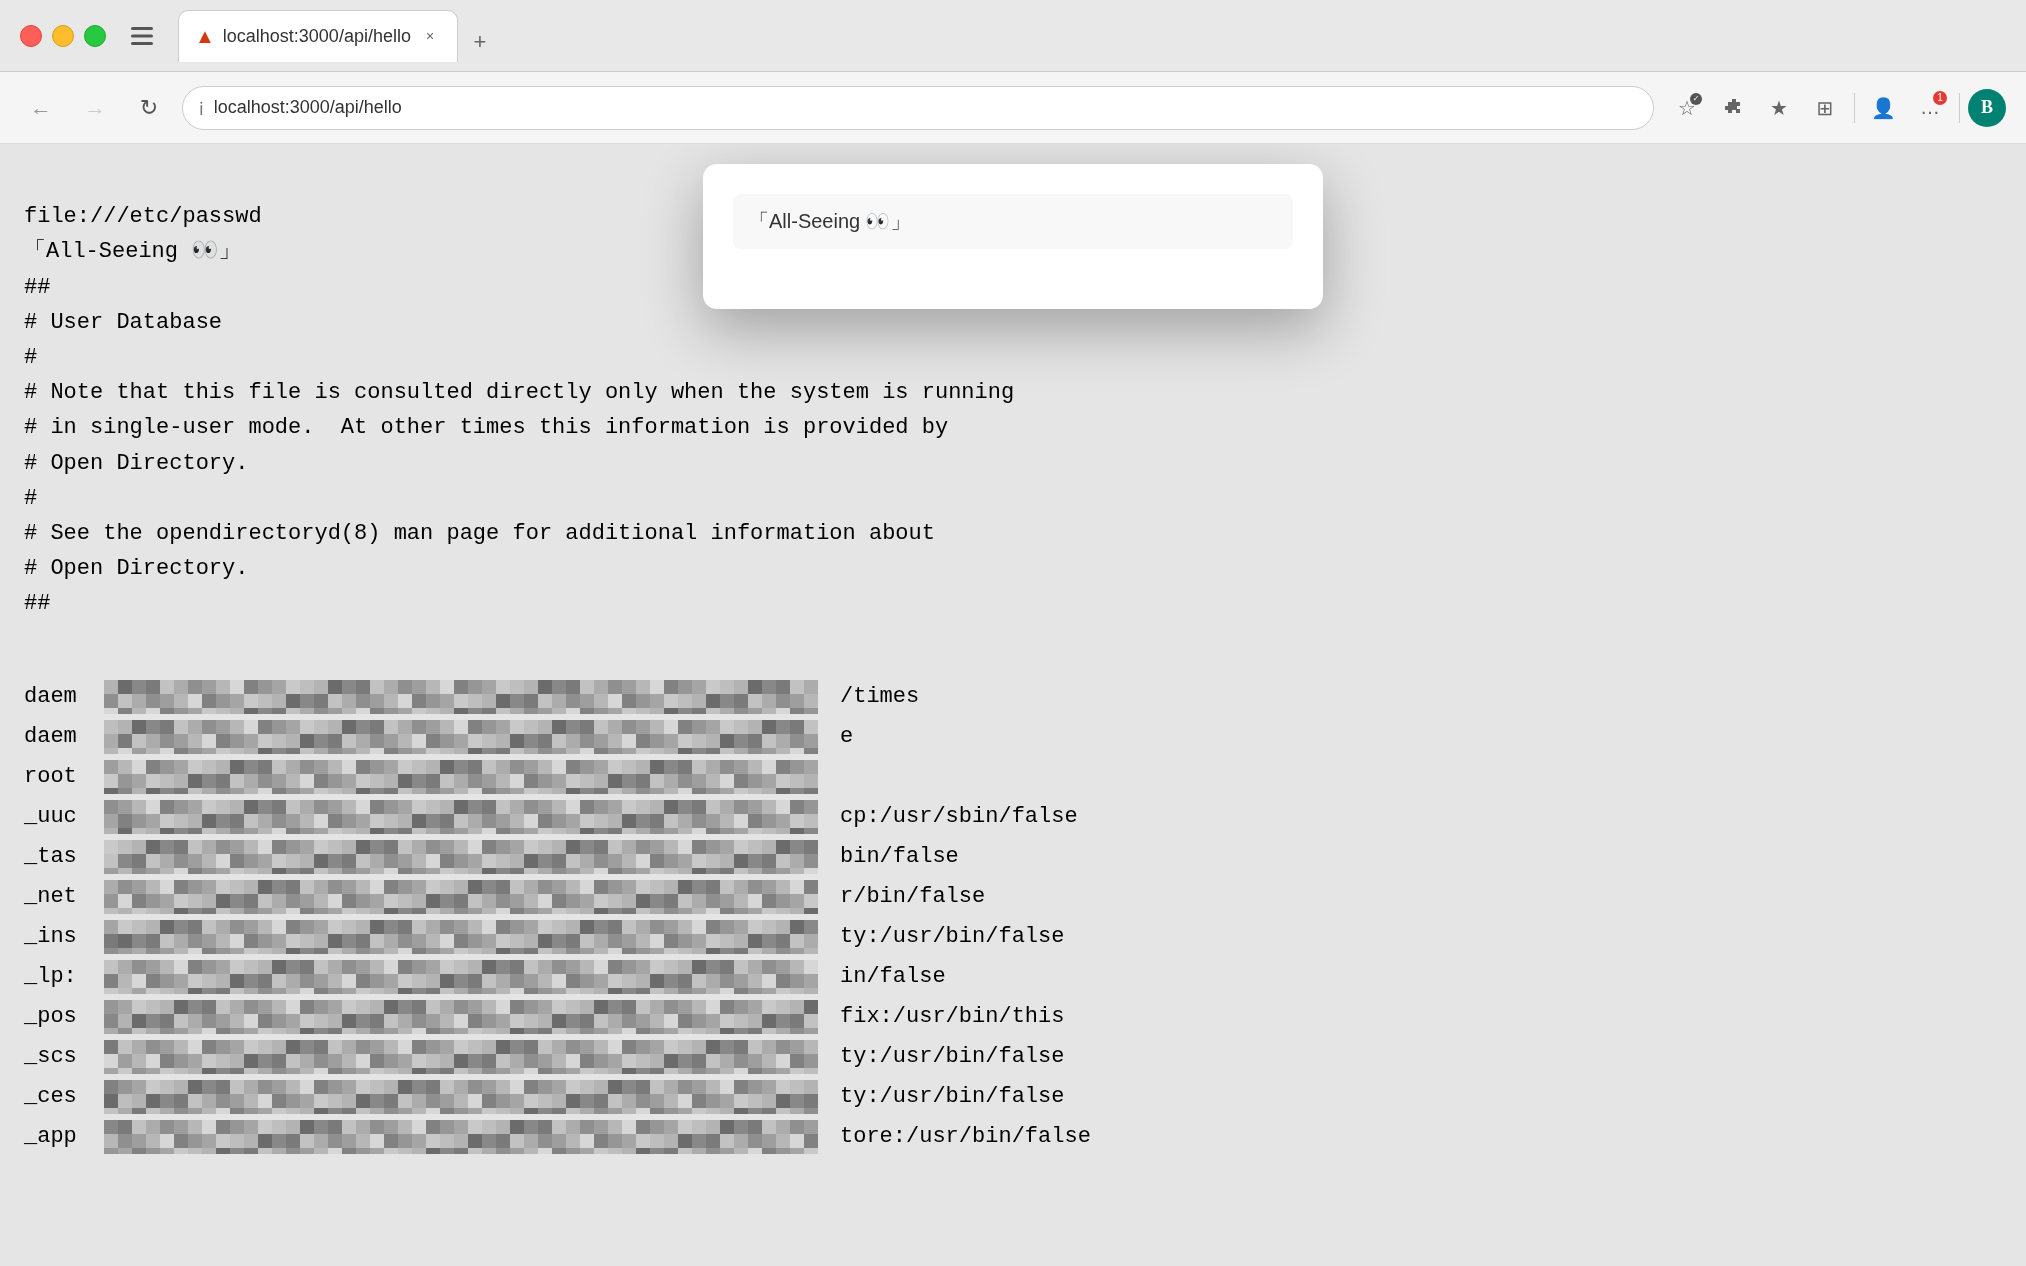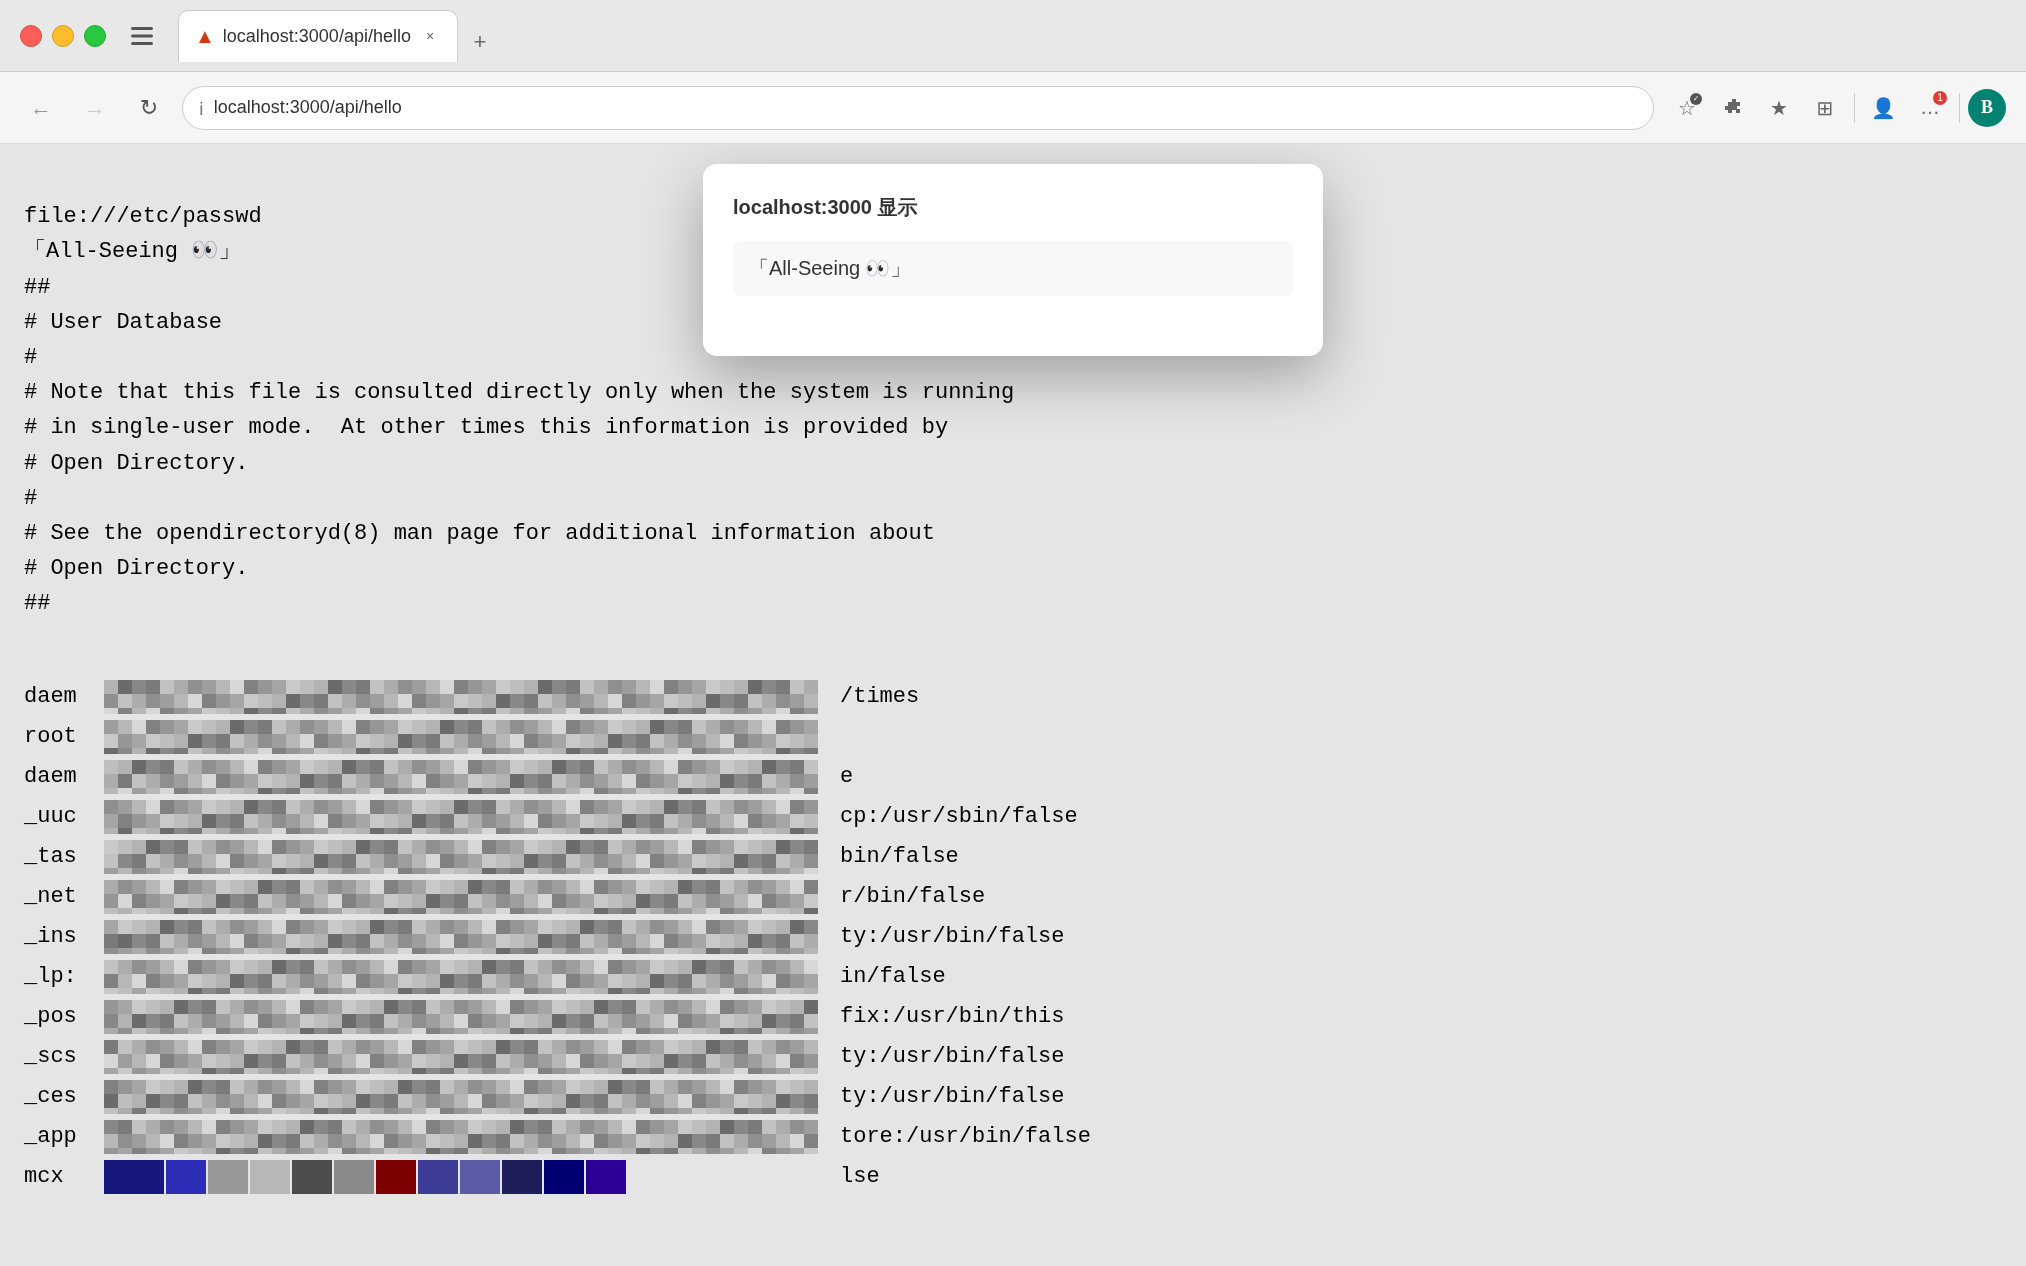--- a/index.html
+++ b/index.html
@@ -537,20 +537,179 @@
             <div style="width: 14px; height: 14px; background: rgb(160, 160, 160);"></div>
             <div style="width: 14px; height: 14px; background: rgb(176, 176, 176);"></div>
             <div style="width: 14px; height: 14px; background: rgb(204, 204, 204);"></div>
             <div style="width: 14px; height: 14px; background: rgb(240, 240, 240);"></div>
             <div style="width: 14px; height: 14px; background: rgb(144, 144, 144);"></div>
             <div style="width: 14px; height: 14px; background: rgb(168, 168, 168);"></div>
           </div>
           <span style="color: rgb(0, 0, 0); padding-left: 16px; white-space: nowrap;">/times</span>
         </div>
         <div style="display: flex; align-items: center; height: 40px; font-family: &quot;Courier New&quot;, monospace; font-size: 22px;">
+          <span style="min-width: 80px; color: rgb(0, 0, 0);">daem</span>
+          <div style="flex: 1 1 0%; max-width: 720px; height: 34px; display: flex; flex-wrap: wrap; gap: 0px; overflow: hidden;">
+            <div style="width: 14px; height: 14px; background: rgb(212, 212, 212);"></div>
+            <div style="width: 14px; height: 14px; background: rgb(200, 200, 200);"></div>
+            <div style="width: 14px; height: 14px; background: rgb(120, 120, 120);"></div>
+            <div style="width: 14px; height: 14px; background: rgb(152, 152, 152);"></div>
+            <div style="width: 14px; height: 14px; background: rgb(136, 136, 136);"></div>
+            <div style="width: 14px; height: 14px; background: rgb(216, 216, 216);"></div>
+            <div style="width: 14px; height: 14px; background: rgb(192, 192, 192);"></div>
+            <div style="width: 14px; height: 14px; background: rgb(160, 160, 160);"></div>
+            <div style="width: 14px; height: 14px; background: rgb(176, 176, 176);"></div>
+            <div style="width: 14px; height: 14px; background: rgb(204, 204, 204);"></div>
+            <div style="width: 14px; height: 14px; background: rgb(240, 240, 240);"></div>
+            <div style="width: 14px; height: 14px; background: rgb(144, 144, 144);"></div>
+            <div style="width: 14px; height: 14px; background: rgb(168, 168, 168);"></div>
+            <div style="width: 14px; height: 14px; background: rgb(184, 184, 184);"></div>
+            <div style="width: 14px; height: 14px; background: rgb(224, 224, 224);"></div>
+            <div style="width: 14px; height: 14px; background: rgb(212, 212, 212);"></div>
+            <div style="width: 14px; height: 14px; background: rgb(200, 200, 200);"></div>
+            <div style="width: 14px; height: 14px; background: rgb(120, 120, 120);"></div>
+            <div style="width: 14px; height: 14px; background: rgb(152, 152, 152);"></div>
+            <div style="width: 14px; height: 14px; background: rgb(136, 136, 136);"></div>
+            <div style="width: 14px; height: 14px; background: rgb(216, 216, 216);"></div>
+            <div style="width: 14px; height: 14px; background: rgb(192, 192, 192);"></div>
+            <div style="width: 14px; height: 14px; background: rgb(160, 160, 160);"></div>
+            <div style="width: 14px; height: 14px; background: rgb(176, 176, 176);"></div>
+            <div style="width: 14px; height: 14px; background: rgb(204, 204, 204);"></div>
+            <div style="width: 14px; height: 14px; background: rgb(240, 240, 240);"></div>
+            <div style="width: 14px; height: 14px; background: rgb(144, 144, 144);"></div>
+            <div style="width: 14px; height: 14px; background: rgb(168, 168, 168);"></div>
+            <div style="width: 14px; height: 14px; background: rgb(184, 184, 184);"></div>
+            <div style="width: 14px; height: 14px; background: rgb(224, 224, 224);"></div>
+            <div style="width: 14px; height: 14px; background: rgb(212, 212, 212);"></div>
+            <div style="width: 14px; height: 14px; background: rgb(200, 200, 200);"></div>
+            <div style="width: 14px; height: 14px; background: rgb(120, 120, 120);"></div>
+            <div style="width: 14px; height: 14px; background: rgb(152, 152, 152);"></div>
+            <div style="width: 14px; height: 14px; background: rgb(136, 136, 136);"></div>
+            <div style="width: 14px; height: 14px; background: rgb(216, 216, 216);"></div>
+            <div style="width: 14px; height: 14px; background: rgb(192, 192, 192);"></div>
+            <div style="width: 14px; height: 14px; background: rgb(160, 160, 160);"></div>
+            <div style="width: 14px; height: 14px; background: rgb(176, 176, 176);"></div>
+            <div style="width: 14px; height: 14px; background: rgb(204, 204, 204);"></div>
+            <div style="width: 14px; height: 14px; background: rgb(240, 240, 240);"></div>
+            <div style="width: 14px; height: 14px; background: rgb(144, 144, 144);"></div>
+            <div style="width: 14px; height: 14px; background: rgb(168, 168, 168);"></div>
+            <div style="width: 14px; height: 14px; background: rgb(184, 184, 184);"></div>
+            <div style="width: 14px; height: 14px; background: rgb(224, 224, 224);"></div>
+            <div style="width: 14px; height: 14px; background: rgb(212, 212, 212);"></div>
+            <div style="width: 14px; height: 14px; background: rgb(200, 200, 200);"></div>
+            <div style="width: 14px; height: 14px; background: rgb(120, 120, 120);"></div>
+            <div style="width: 14px; height: 14px; background: rgb(152, 152, 152);"></div>
+            <div style="width: 14px; height: 14px; background: rgb(136, 136, 136);"></div>
+            <div style="width: 14px; height: 14px; background: rgb(216, 216, 216);"></div>
+            <div style="width: 14px; height: 14px; background: rgb(192, 192, 192);"></div>
+            <div style="width: 14px; height: 14px; background: rgb(136, 136, 136);"></div>
+            <div style="width: 14px; height: 14px; background: rgb(216, 216, 216);"></div>
+            <div style="width: 14px; height: 14px; background: rgb(192, 192, 192);"></div>
+            <div style="width: 14px; height: 14px; background: rgb(160, 160, 160);"></div>
+            <div style="width: 14px; height: 14px; background: rgb(176, 176, 176);"></div>
+            <div style="width: 14px; height: 14px; background: rgb(204, 204, 204);"></div>
+            <div style="width: 14px; height: 14px; background: rgb(240, 240, 240);"></div>
+            <div style="width: 14px; height: 14px; background: rgb(144, 144, 144);"></div>
+            <div style="width: 14px; height: 14px; background: rgb(168, 168, 168);"></div>
+            <div style="width: 14px; height: 14px; background: rgb(184, 184, 184);"></div>
+            <div style="width: 14px; height: 14px; background: rgb(224, 224, 224);"></div>
+            <div style="width: 14px; height: 14px; background: rgb(212, 212, 212);"></div>
+            <div style="width: 14px; height: 14px; background: rgb(200, 200, 200);"></div>
+            <div style="width: 14px; height: 14px; background: rgb(120, 120, 120);"></div>
+            <div style="width: 14px; height: 14px; background: rgb(152, 152, 152);"></div>
+            <div style="width: 14px; height: 14px; background: rgb(136, 136, 136);"></div>
+            <div style="width: 14px; height: 14px; background: rgb(216, 216, 216);"></div>
+            <div style="width: 14px; height: 14px; background: rgb(192, 192, 192);"></div>
+            <div style="width: 14px; height: 14px; background: rgb(160, 160, 160);"></div>
+            <div style="width: 14px; height: 14px; background: rgb(176, 176, 176);"></div>
+            <div style="width: 14px; height: 14px; background: rgb(204, 204, 204);"></div>
+            <div style="width: 14px; height: 14px; background: rgb(240, 240, 240);"></div>
+            <div style="width: 14px; height: 14px; background: rgb(144, 144, 144);"></div>
+            <div style="width: 14px; height: 14px; background: rgb(168, 168, 168);"></div>
+            <div style="width: 14px; height: 14px; background: rgb(184, 184, 184);"></div>
+            <div style="width: 14px; height: 14px; background: rgb(224, 224, 224);"></div>
+            <div style="width: 14px; height: 14px; background: rgb(212, 212, 212);"></div>
+            <div style="width: 14px; height: 14px; background: rgb(200, 200, 200);"></div>
+            <div style="width: 14px; height: 14px; background: rgb(120, 120, 120);"></div>
+            <div style="width: 14px; height: 14px; background: rgb(152, 152, 152);"></div>
+            <div style="width: 14px; height: 14px; background: rgb(136, 136, 136);"></div>
+            <div style="width: 14px; height: 14px; background: rgb(216, 216, 216);"></div>
+            <div style="width: 14px; height: 14px; background: rgb(192, 192, 192);"></div>
+            <div style="width: 14px; height: 14px; background: rgb(160, 160, 160);"></div>
+            <div style="width: 14px; height: 14px; background: rgb(176, 176, 176);"></div>
+            <div style="width: 14px; height: 14px; background: rgb(204, 204, 204);"></div>
+            <div style="width: 14px; height: 14px; background: rgb(240, 240, 240);"></div>
+            <div style="width: 14px; height: 14px; background: rgb(144, 144, 144);"></div>
+            <div style="width: 14px; height: 14px; background: rgb(168, 168, 168);"></div>
+            <div style="width: 14px; height: 14px; background: rgb(184, 184, 184);"></div>
+            <div style="width: 14px; height: 14px; background: rgb(224, 224, 224);"></div>
+            <div style="width: 14px; height: 14px; background: rgb(212, 212, 212);"></div>
+            <div style="width: 14px; height: 14px; background: rgb(200, 200, 200);"></div>
+            <div style="width: 14px; height: 14px; background: rgb(120, 120, 120);"></div>
+            <div style="width: 14px; height: 14px; background: rgb(152, 152, 152);"></div>
+            <div style="width: 14px; height: 14px; background: rgb(136, 136, 136);"></div>
+            <div style="width: 14px; height: 14px; background: rgb(216, 216, 216);"></div>
+            <div style="width: 14px; height: 14px; background: rgb(192, 192, 192);"></div>
+            <div style="width: 14px; height: 14px; background: rgb(160, 160, 160);"></div>
+            <div style="width: 14px; height: 14px; background: rgb(176, 176, 176);"></div>
+            <div style="width: 14px; height: 14px; background: rgb(204, 204, 204);"></div>
+            <div style="width: 14px; height: 14px; background: rgb(240, 240, 240);"></div>
+            <div style="width: 14px; height: 14px; background: rgb(176, 176, 176);"></div>
+            <div style="width: 14px; height: 14px; background: rgb(204, 204, 204);"></div>
+            <div style="width: 14px; height: 14px; background: rgb(240, 240, 240);"></div>
+            <div style="width: 14px; height: 14px; background: rgb(144, 144, 144);"></div>
+            <div style="width: 14px; height: 14px; background: rgb(168, 168, 168);"></div>
+            <div style="width: 14px; height: 14px; background: rgb(184, 184, 184);"></div>
+            <div style="width: 14px; height: 14px; background: rgb(224, 224, 224);"></div>
+            <div style="width: 14px; height: 14px; background: rgb(212, 212, 212);"></div>
+            <div style="width: 14px; height: 14px; background: rgb(200, 200, 200);"></div>
+            <div style="width: 14px; height: 14px; background: rgb(120, 120, 120);"></div>
+            <div style="width: 14px; height: 14px; background: rgb(152, 152, 152);"></div>
+            <div style="width: 14px; height: 14px; background: rgb(136, 136, 136);"></div>
+            <div style="width: 14px; height: 14px; background: rgb(216, 216, 216);"></div>
+            <div style="width: 14px; height: 14px; background: rgb(192, 192, 192);"></div>
+            <div style="width: 14px; height: 14px; background: rgb(160, 160, 160);"></div>
+            <div style="width: 14px; height: 14px; background: rgb(176, 176, 176);"></div>
+            <div style="width: 14px; height: 14px; background: rgb(204, 204, 204);"></div>
+            <div style="width: 14px; height: 14px; background: rgb(240, 240, 240);"></div>
+            <div style="width: 14px; height: 14px; background: rgb(144, 144, 144);"></div>
+            <div style="width: 14px; height: 14px; background: rgb(168, 168, 168);"></div>
+            <div style="width: 14px; height: 14px; background: rgb(184, 184, 184);"></div>
+            <div style="width: 14px; height: 14px; background: rgb(224, 224, 224);"></div>
+            <div style="width: 14px; height: 14px; background: rgb(212, 212, 212);"></div>
+            <div style="width: 14px; height: 14px; background: rgb(200, 200, 200);"></div>
+            <div style="width: 14px; height: 14px; background: rgb(120, 120, 120);"></div>
+            <div style="width: 14px; height: 14px; background: rgb(152, 152, 152);"></div>
+            <div style="width: 14px; height: 14px; background: rgb(136, 136, 136);"></div>
+            <div style="width: 14px; height: 14px; background: rgb(216, 216, 216);"></div>
+            <div style="width: 14px; height: 14px; background: rgb(192, 192, 192);"></div>
+            <div style="width: 14px; height: 14px; background: rgb(160, 160, 160);"></div>
+            <div style="width: 14px; height: 14px; background: rgb(176, 176, 176);"></div>
+            <div style="width: 14px; height: 14px; background: rgb(204, 204, 204);"></div>
+            <div style="width: 14px; height: 14px; background: rgb(240, 240, 240);"></div>
+            <div style="width: 14px; height: 14px; background: rgb(144, 144, 144);"></div>
+            <div style="width: 14px; height: 14px; background: rgb(168, 168, 168);"></div>
+            <div style="width: 14px; height: 14px; background: rgb(184, 184, 184);"></div>
+            <div style="width: 14px; height: 14px; background: rgb(224, 224, 224);"></div>
+            <div style="width: 14px; height: 14px; background: rgb(212, 212, 212);"></div>
+            <div style="width: 14px; height: 14px; background: rgb(200, 200, 200);"></div>
+            <div style="width: 14px; height: 14px; background: rgb(120, 120, 120);"></div>
+            <div style="width: 14px; height: 14px; background: rgb(152, 152, 152);"></div>
+            <div style="width: 14px; height: 14px; background: rgb(136, 136, 136);"></div>
+            <div style="width: 14px; height: 14px; background: rgb(216, 216, 216);"></div>
+            <div style="width: 14px; height: 14px; background: rgb(192, 192, 192);"></div>
+            <div style="width: 14px; height: 14px; background: rgb(160, 160, 160);"></div>
+            <div style="width: 14px; height: 14px; background: rgb(176, 176, 176);"></div>
+            <div style="width: 14px; height: 14px; background: rgb(204, 204, 204);"></div>
+            <div style="width: 14px; height: 14px; background: rgb(240, 240, 240);"></div>
+            <div style="width: 14px; height: 14px; background: rgb(144, 144, 144);"></div>
+          </div>
+          <span style="color: rgb(0, 0, 0); padding-left: 16px; white-space: nowrap;">e</span>
+        </div>
+        <div style="display: flex; align-items: center; height: 40px; font-family: &quot;Courier New&quot;, monospace; font-size: 22px;">
           <span style="min-width: 80px; color: rgb(0, 0, 0);">root</span>
           <div style="flex: 1 1 0%; max-width: 720px; height: 34px; display: flex; flex-wrap: wrap; gap: 0px; overflow: hidden;">
             <div style="width: 14px; height: 14px; background: rgb(176, 176, 176);"></div>
             <div style="width: 14px; height: 14px; background: rgb(204, 204, 204);"></div>
             <div style="width: 14px; height: 14px; background: rgb(240, 240, 240);"></div>
             <div style="width: 14px; height: 14px; background: rgb(144, 144, 144);"></div>
             <div style="width: 14px; height: 14px; background: rgb(168, 168, 168);"></div>
             <div style="width: 14px; height: 14px; background: rgb(184, 184, 184);"></div>
             <div style="width: 14px; height: 14px; background: rgb(224, 224, 224);"></div>
             <div style="width: 14px; height: 14px; background: rgb(212, 212, 212);"></div>
@@ -694,179 +853,20 @@
             <div style="width: 14px; height: 14px; background: rgb(168, 168, 168);"></div>
             <div style="width: 14px; height: 14px; background: rgb(184, 184, 184);"></div>
             <div style="width: 14px; height: 14px; background: rgb(224, 224, 224);"></div>
             <div style="width: 14px; height: 14px; background: rgb(212, 212, 212);"></div>
             <div style="width: 14px; height: 14px; background: rgb(200, 200, 200);"></div>
             <div style="width: 14px; height: 14px; background: rgb(120, 120, 120);"></div>
             <div style="width: 14px; height: 14px; background: rgb(152, 152, 152);"></div>
             <div style="width: 14px; height: 14px; background: rgb(136, 136, 136);"></div>
           </div>
           <span style="color: rgb(0, 0, 0); padding-left: 16px; white-space: nowrap;"></span>
-        </div>
-        <div style="display: flex; align-items: center; height: 40px; font-family: &quot;Courier New&quot;, monospace; font-size: 22px;">
-          <span style="min-width: 80px; color: rgb(0, 0, 0);">daem</span>
-          <div style="flex: 1 1 0%; max-width: 720px; height: 34px; display: flex; flex-wrap: wrap; gap: 0px; overflow: hidden;">
-            <div style="width: 14px; height: 14px; background: rgb(212, 212, 212);"></div>
-            <div style="width: 14px; height: 14px; background: rgb(200, 200, 200);"></div>
-            <div style="width: 14px; height: 14px; background: rgb(120, 120, 120);"></div>
-            <div style="width: 14px; height: 14px; background: rgb(152, 152, 152);"></div>
-            <div style="width: 14px; height: 14px; background: rgb(136, 136, 136);"></div>
-            <div style="width: 14px; height: 14px; background: rgb(216, 216, 216);"></div>
-            <div style="width: 14px; height: 14px; background: rgb(192, 192, 192);"></div>
-            <div style="width: 14px; height: 14px; background: rgb(160, 160, 160);"></div>
-            <div style="width: 14px; height: 14px; background: rgb(176, 176, 176);"></div>
-            <div style="width: 14px; height: 14px; background: rgb(204, 204, 204);"></div>
-            <div style="width: 14px; height: 14px; background: rgb(240, 240, 240);"></div>
-            <div style="width: 14px; height: 14px; background: rgb(144, 144, 144);"></div>
-            <div style="width: 14px; height: 14px; background: rgb(168, 168, 168);"></div>
-            <div style="width: 14px; height: 14px; background: rgb(184, 184, 184);"></div>
-            <div style="width: 14px; height: 14px; background: rgb(224, 224, 224);"></div>
-            <div style="width: 14px; height: 14px; background: rgb(212, 212, 212);"></div>
-            <div style="width: 14px; height: 14px; background: rgb(200, 200, 200);"></div>
-            <div style="width: 14px; height: 14px; background: rgb(120, 120, 120);"></div>
-            <div style="width: 14px; height: 14px; background: rgb(152, 152, 152);"></div>
-            <div style="width: 14px; height: 14px; background: rgb(136, 136, 136);"></div>
-            <div style="width: 14px; height: 14px; background: rgb(216, 216, 216);"></div>
-            <div style="width: 14px; height: 14px; background: rgb(192, 192, 192);"></div>
-            <div style="width: 14px; height: 14px; background: rgb(160, 160, 160);"></div>
-            <div style="width: 14px; height: 14px; background: rgb(176, 176, 176);"></div>
-            <div style="width: 14px; height: 14px; background: rgb(204, 204, 204);"></div>
-            <div style="width: 14px; height: 14px; background: rgb(240, 240, 240);"></div>
-            <div style="width: 14px; height: 14px; background: rgb(144, 144, 144);"></div>
-            <div style="width: 14px; height: 14px; background: rgb(168, 168, 168);"></div>
-            <div style="width: 14px; height: 14px; background: rgb(184, 184, 184);"></div>
-            <div style="width: 14px; height: 14px; background: rgb(224, 224, 224);"></div>
-            <div style="width: 14px; height: 14px; background: rgb(212, 212, 212);"></div>
-            <div style="width: 14px; height: 14px; background: rgb(200, 200, 200);"></div>
-            <div style="width: 14px; height: 14px; background: rgb(120, 120, 120);"></div>
-            <div style="width: 14px; height: 14px; background: rgb(152, 152, 152);"></div>
-            <div style="width: 14px; height: 14px; background: rgb(136, 136, 136);"></div>
-            <div style="width: 14px; height: 14px; background: rgb(216, 216, 216);"></div>
-            <div style="width: 14px; height: 14px; background: rgb(192, 192, 192);"></div>
-            <div style="width: 14px; height: 14px; background: rgb(160, 160, 160);"></div>
-            <div style="width: 14px; height: 14px; background: rgb(176, 176, 176);"></div>
-            <div style="width: 14px; height: 14px; background: rgb(204, 204, 204);"></div>
-            <div style="width: 14px; height: 14px; background: rgb(240, 240, 240);"></div>
-            <div style="width: 14px; height: 14px; background: rgb(144, 144, 144);"></div>
-            <div style="width: 14px; height: 14px; background: rgb(168, 168, 168);"></div>
-            <div style="width: 14px; height: 14px; background: rgb(184, 184, 184);"></div>
-            <div style="width: 14px; height: 14px; background: rgb(224, 224, 224);"></div>
-            <div style="width: 14px; height: 14px; background: rgb(212, 212, 212);"></div>
-            <div style="width: 14px; height: 14px; background: rgb(200, 200, 200);"></div>
-            <div style="width: 14px; height: 14px; background: rgb(120, 120, 120);"></div>
-            <div style="width: 14px; height: 14px; background: rgb(152, 152, 152);"></div>
-            <div style="width: 14px; height: 14px; background: rgb(136, 136, 136);"></div>
-            <div style="width: 14px; height: 14px; background: rgb(216, 216, 216);"></div>
-            <div style="width: 14px; height: 14px; background: rgb(192, 192, 192);"></div>
-            <div style="width: 14px; height: 14px; background: rgb(136, 136, 136);"></div>
-            <div style="width: 14px; height: 14px; background: rgb(216, 216, 216);"></div>
-            <div style="width: 14px; height: 14px; background: rgb(192, 192, 192);"></div>
-            <div style="width: 14px; height: 14px; background: rgb(160, 160, 160);"></div>
-            <div style="width: 14px; height: 14px; background: rgb(176, 176, 176);"></div>
-            <div style="width: 14px; height: 14px; background: rgb(204, 204, 204);"></div>
-            <div style="width: 14px; height: 14px; background: rgb(240, 240, 240);"></div>
-            <div style="width: 14px; height: 14px; background: rgb(144, 144, 144);"></div>
-            <div style="width: 14px; height: 14px; background: rgb(168, 168, 168);"></div>
-            <div style="width: 14px; height: 14px; background: rgb(184, 184, 184);"></div>
-            <div style="width: 14px; height: 14px; background: rgb(224, 224, 224);"></div>
-            <div style="width: 14px; height: 14px; background: rgb(212, 212, 212);"></div>
-            <div style="width: 14px; height: 14px; background: rgb(200, 200, 200);"></div>
-            <div style="width: 14px; height: 14px; background: rgb(120, 120, 120);"></div>
-            <div style="width: 14px; height: 14px; background: rgb(152, 152, 152);"></div>
-            <div style="width: 14px; height: 14px; background: rgb(136, 136, 136);"></div>
-            <div style="width: 14px; height: 14px; background: rgb(216, 216, 216);"></div>
-            <div style="width: 14px; height: 14px; background: rgb(192, 192, 192);"></div>
-            <div style="width: 14px; height: 14px; background: rgb(160, 160, 160);"></div>
-            <div style="width: 14px; height: 14px; background: rgb(176, 176, 176);"></div>
-            <div style="width: 14px; height: 14px; background: rgb(204, 204, 204);"></div>
-            <div style="width: 14px; height: 14px; background: rgb(240, 240, 240);"></div>
-            <div style="width: 14px; height: 14px; background: rgb(144, 144, 144);"></div>
-            <div style="width: 14px; height: 14px; background: rgb(168, 168, 168);"></div>
-            <div style="width: 14px; height: 14px; background: rgb(184, 184, 184);"></div>
-            <div style="width: 14px; height: 14px; background: rgb(224, 224, 224);"></div>
-            <div style="width: 14px; height: 14px; background: rgb(212, 212, 212);"></div>
-            <div style="width: 14px; height: 14px; background: rgb(200, 200, 200);"></div>
-            <div style="width: 14px; height: 14px; background: rgb(120, 120, 120);"></div>
-            <div style="width: 14px; height: 14px; background: rgb(152, 152, 152);"></div>
-            <div style="width: 14px; height: 14px; background: rgb(136, 136, 136);"></div>
-            <div style="width: 14px; height: 14px; background: rgb(216, 216, 216);"></div>
-            <div style="width: 14px; height: 14px; background: rgb(192, 192, 192);"></div>
-            <div style="width: 14px; height: 14px; background: rgb(160, 160, 160);"></div>
-            <div style="width: 14px; height: 14px; background: rgb(176, 176, 176);"></div>
-            <div style="width: 14px; height: 14px; background: rgb(204, 204, 204);"></div>
-            <div style="width: 14px; height: 14px; background: rgb(240, 240, 240);"></div>
-            <div style="width: 14px; height: 14px; background: rgb(144, 144, 144);"></div>
-            <div style="width: 14px; height: 14px; background: rgb(168, 168, 168);"></div>
-            <div style="width: 14px; height: 14px; background: rgb(184, 184, 184);"></div>
-            <div style="width: 14px; height: 14px; background: rgb(224, 224, 224);"></div>
-            <div style="width: 14px; height: 14px; background: rgb(212, 212, 212);"></div>
-            <div style="width: 14px; height: 14px; background: rgb(200, 200, 200);"></div>
-            <div style="width: 14px; height: 14px; background: rgb(120, 120, 120);"></div>
-            <div style="width: 14px; height: 14px; background: rgb(152, 152, 152);"></div>
-            <div style="width: 14px; height: 14px; background: rgb(136, 136, 136);"></div>
-            <div style="width: 14px; height: 14px; background: rgb(216, 216, 216);"></div>
-            <div style="width: 14px; height: 14px; background: rgb(192, 192, 192);"></div>
-            <div style="width: 14px; height: 14px; background: rgb(160, 160, 160);"></div>
-            <div style="width: 14px; height: 14px; background: rgb(176, 176, 176);"></div>
-            <div style="width: 14px; height: 14px; background: rgb(204, 204, 204);"></div>
-            <div style="width: 14px; height: 14px; background: rgb(240, 240, 240);"></div>
-            <div style="width: 14px; height: 14px; background: rgb(176, 176, 176);"></div>
-            <div style="width: 14px; height: 14px; background: rgb(204, 204, 204);"></div>
-            <div style="width: 14px; height: 14px; background: rgb(240, 240, 240);"></div>
-            <div style="width: 14px; height: 14px; background: rgb(144, 144, 144);"></div>
-            <div style="width: 14px; height: 14px; background: rgb(168, 168, 168);"></div>
-            <div style="width: 14px; height: 14px; background: rgb(184, 184, 184);"></div>
-            <div style="width: 14px; height: 14px; background: rgb(224, 224, 224);"></div>
-            <div style="width: 14px; height: 14px; background: rgb(212, 212, 212);"></div>
-            <div style="width: 14px; height: 14px; background: rgb(200, 200, 200);"></div>
-            <div style="width: 14px; height: 14px; background: rgb(120, 120, 120);"></div>
-            <div style="width: 14px; height: 14px; background: rgb(152, 152, 152);"></div>
-            <div style="width: 14px; height: 14px; background: rgb(136, 136, 136);"></div>
-            <div style="width: 14px; height: 14px; background: rgb(216, 216, 216);"></div>
-            <div style="width: 14px; height: 14px; background: rgb(192, 192, 192);"></div>
-            <div style="width: 14px; height: 14px; background: rgb(160, 160, 160);"></div>
-            <div style="width: 14px; height: 14px; background: rgb(176, 176, 176);"></div>
-            <div style="width: 14px; height: 14px; background: rgb(204, 204, 204);"></div>
-            <div style="width: 14px; height: 14px; background: rgb(240, 240, 240);"></div>
-            <div style="width: 14px; height: 14px; background: rgb(144, 144, 144);"></div>
-            <div style="width: 14px; height: 14px; background: rgb(168, 168, 168);"></div>
-            <div style="width: 14px; height: 14px; background: rgb(184, 184, 184);"></div>
-            <div style="width: 14px; height: 14px; background: rgb(224, 224, 224);"></div>
-            <div style="width: 14px; height: 14px; background: rgb(212, 212, 212);"></div>
-            <div style="width: 14px; height: 14px; background: rgb(200, 200, 200);"></div>
-            <div style="width: 14px; height: 14px; background: rgb(120, 120, 120);"></div>
-            <div style="width: 14px; height: 14px; background: rgb(152, 152, 152);"></div>
-            <div style="width: 14px; height: 14px; background: rgb(136, 136, 136);"></div>
-            <div style="width: 14px; height: 14px; background: rgb(216, 216, 216);"></div>
-            <div style="width: 14px; height: 14px; background: rgb(192, 192, 192);"></div>
-            <div style="width: 14px; height: 14px; background: rgb(160, 160, 160);"></div>
-            <div style="width: 14px; height: 14px; background: rgb(176, 176, 176);"></div>
-            <div style="width: 14px; height: 14px; background: rgb(204, 204, 204);"></div>
-            <div style="width: 14px; height: 14px; background: rgb(240, 240, 240);"></div>
-            <div style="width: 14px; height: 14px; background: rgb(144, 144, 144);"></div>
-            <div style="width: 14px; height: 14px; background: rgb(168, 168, 168);"></div>
-            <div style="width: 14px; height: 14px; background: rgb(184, 184, 184);"></div>
-            <div style="width: 14px; height: 14px; background: rgb(224, 224, 224);"></div>
-            <div style="width: 14px; height: 14px; background: rgb(212, 212, 212);"></div>
-            <div style="width: 14px; height: 14px; background: rgb(200, 200, 200);"></div>
-            <div style="width: 14px; height: 14px; background: rgb(120, 120, 120);"></div>
-            <div style="width: 14px; height: 14px; background: rgb(152, 152, 152);"></div>
-            <div style="width: 14px; height: 14px; background: rgb(136, 136, 136);"></div>
-            <div style="width: 14px; height: 14px; background: rgb(216, 216, 216);"></div>
-            <div style="width: 14px; height: 14px; background: rgb(192, 192, 192);"></div>
-            <div style="width: 14px; height: 14px; background: rgb(160, 160, 160);"></div>
-            <div style="width: 14px; height: 14px; background: rgb(176, 176, 176);"></div>
-            <div style="width: 14px; height: 14px; background: rgb(204, 204, 204);"></div>
-            <div style="width: 14px; height: 14px; background: rgb(240, 240, 240);"></div>
-            <div style="width: 14px; height: 14px; background: rgb(144, 144, 144);"></div>
-          </div>
-          <span style="color: rgb(0, 0, 0); padding-left: 16px; white-space: nowrap;">e</span>
         </div>
         <div style="display: flex; align-items: center; height: 40px; font-family: &quot;Courier New&quot;, monospace; font-size: 22px;">
           <span style="min-width: 80px; color: rgb(0, 0, 0);">_uuc</span>
           <div style="flex: 1 1 0%; max-width: 720px; height: 34px; display: flex; flex-wrap: wrap; gap: 0px; overflow: hidden;">
             <div style="width: 14px; height: 14px; background: rgb(160, 160, 160);"></div>
             <div style="width: 14px; height: 14px; background: rgb(176, 176, 176);"></div>
             <div style="width: 14px; height: 14px; background: rgb(204, 204, 204);"></div>
             <div style="width: 14px; height: 14px; background: rgb(240, 240, 240);"></div>
             <div style="width: 14px; height: 14px; background: rgb(144, 144, 144);"></div>
             <div style="width: 14px; height: 14px; background: rgb(168, 168, 168);"></div>
@@ -2285,43 +2285,22 @@
             <div style="width: 14px; height: 14px; background: rgb(176, 176, 176);"></div>
             <div style="width: 14px; height: 14px; background: rgb(204, 204, 204);"></div>
             <div style="width: 14px; height: 14px; background: rgb(240, 240, 240);"></div>
             <div style="width: 14px; height: 14px; background: rgb(144, 144, 144);"></div>
             <div style="width: 14px; height: 14px; background: rgb(168, 168, 168);"></div>
             <div style="width: 14px; height: 14px; background: rgb(184, 184, 184);"></div>
             <div style="width: 14px; height: 14px; background: rgb(224, 224, 224);"></div>
           </div>
           <span style="color: rgb(0, 0, 0); padding-left: 16px; white-space: nowrap;">tore:/usr/bin/false</span>
         </div>
-        <div style="display: flex; align-items: center; height: 40px; font-family: &quot;Courier New&quot;, monospace; font-size: 22px;">
-          <span style="min-width: 80px; color: rgb(0, 0, 0);">mcx</span>
-          <div style="flex: 1 1 0%; max-width: 720px; height: 34px; display: flex; flex-wrap: wrap; gap: 0px; overflow: hidden;">
-            <div style="display: flex; gap: 2px; height: 34px; flex: 1 1 0%;">
-              <div style="background: rgb(26, 26, 140); height: 34px; width: 60px;"></div>
-              <div style="background: rgb(51, 51, 204); height: 34px; width: 40px;"></div>
-              <div style="background: rgb(170, 170, 170); height: 34px; width: 40px;"></div>
-              <div style="background: rgb(204, 204, 204); height: 34px; width: 40px;"></div>
-              <div style="background: rgb(85, 85, 85); height: 34px; width: 40px;"></div>
-              <div style="background: rgb(153, 153, 153); height: 34px; width: 40px;"></div>
-              <div style="background: rgb(139, 0, 0); height: 34px; width: 40px;"></div>
-              <div style="background: rgb(68, 68, 170); height: 34px; width: 40px;"></div>
-              <div style="background: rgb(102, 102, 187); height: 34px; width: 40px;"></div>
-              <div style="background: rgb(34, 34, 102); height: 34px; width: 40px;"></div>
-              <div style="background: rgb(0, 0, 128); height: 34px; width: 40px;"></div>
-              <div style="background: rgb(51, 0, 170); height: 34px; width: 40px;"></div>
-            </div>
-          </div>
-          <span style="color: rgb(0, 0, 0); padding-left: 16px; white-space: nowrap;">lse</span>
-        </div>
       </div>
 
     <div class="modal-overlay">
       <div class="modal-dialog">
-        <div class="modal-title">localhost:3000 显示</div>
         <div class="modal-message">「All-Seeing 👀」</div>
       </div>
     </div>
 
   </div>
 </div>
 
 </body></html>

